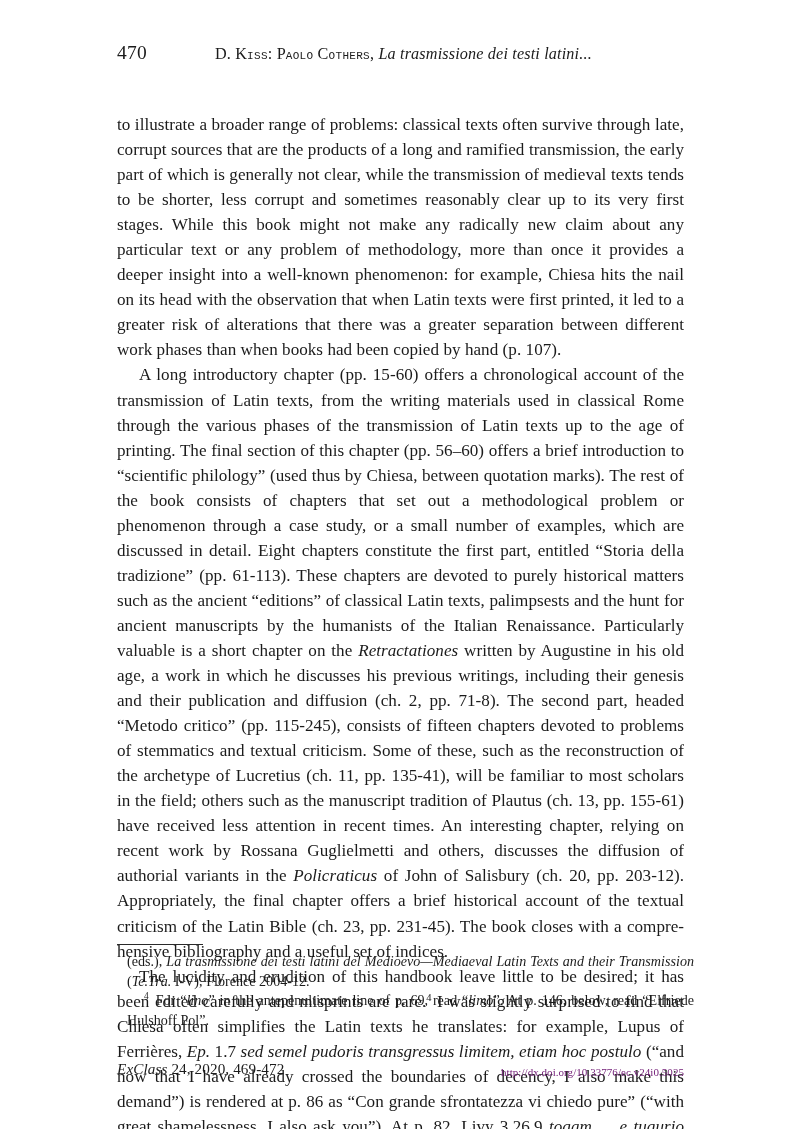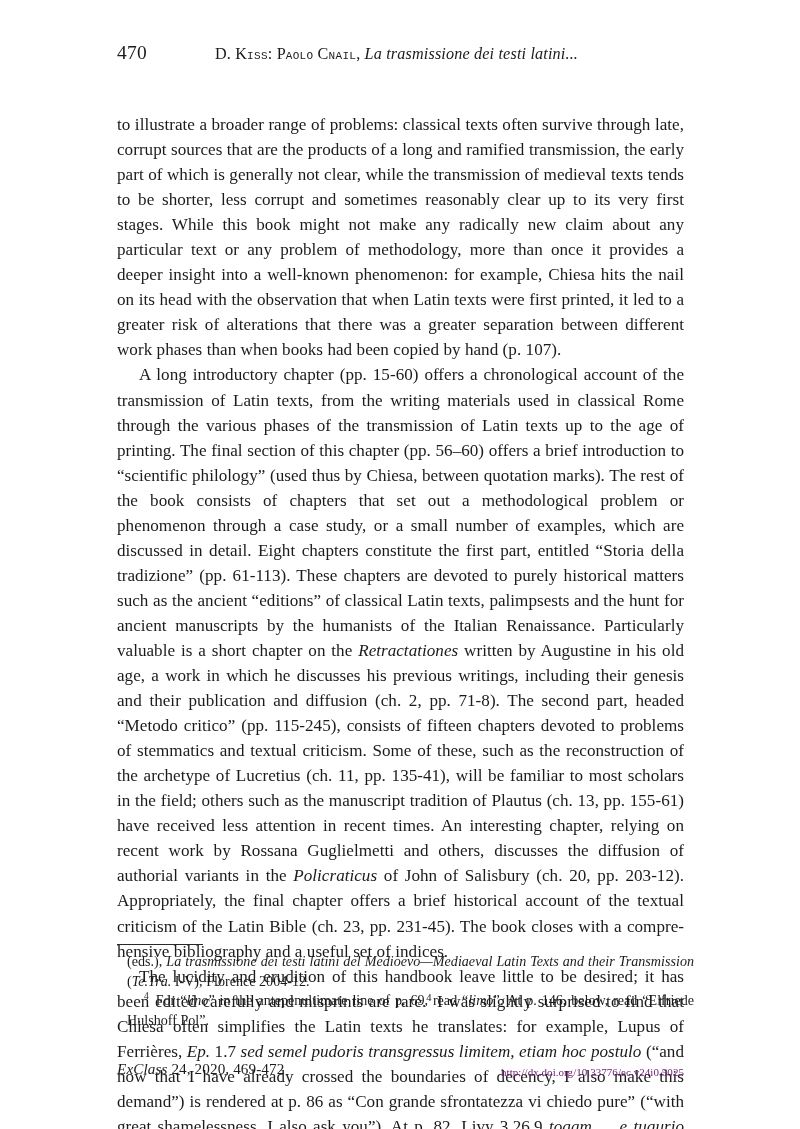--- a/index.html
+++ b/index.html
@@ -128,21 +128,21 @@
   }
 </style>
 </head>
 <body>
 
 <div class="page">
 
   <div class="running-head">
     <div class="folio">470</div>
     <div class="head-title">
-      <span>D. K</span><span class="sc">iss</span><span>: </span><span>P</span><span class="sc">aolo</span><span> C</span><span class="sc">nail</span><span>, </span><span class="it">La trasmissione dei testi latini...</span>
+      <span>D. K</span><span class="sc">iss</span><span>: </span><span>P</span><span class="sc">aolo</span><span> C</span><span class="sc">others</span><span>, </span><span class="it">La trasmissione dei testi latini...</span>
     </div>
   </div>
 
   <div class="body-block" id="body-block">
       <p class="para" id="para-1"><span>to illustrate a broader range of problems: classical texts often survive through late, corrupt sources that are the products of a long and ramified transmission, the early part of which is generally not clear, while the transmission of medieval texts tends to be shorter, less corrupt and sometimes reasonably clear up to its very first stages. While this book might not make any radically new claim about any particular text or any problem of methodology, more than once it provides a deeper insight into a well-known phenomenon: for example, Chiesa hits the nail on its head with the observation that when Latin texts were first printed, it led to a greater risk of alterations that there was a greater separation between different work phases than when books had been copied by hand (p. 107).</span></p>
       <p class="para indent" id="para-2"><span>A long introductory chapter (pp. 15-60) offers a chronological account of the transmission of Latin texts, from the writing materials used in classical Rome through the various phases of the transmission of Latin texts up to the age of printing. The final section of this chapter (pp. 56–60) offers a brief introduction to “scientific philology” (used thus by Chiesa, between quotation marks). The rest of the book consists of chapters that set out a methodological problem or phenomenon through a case study, or a small number of examples, which are discussed in detail. Eight chapters constitute the first part, entitled “Storia della tradizione” (pp. 61-113). These chapters are devoted to purely historical matters such as the ancient “editions” of classical Latin texts, palimpsests and the hunt for ancient manuscripts by the humanists of the Italian Renaissance. Particularly valuable is a short chapter on the </span><span class="it">Retractationes</span><span> written by Augustine in his old age, a work in which he discusses his previous writings, including their genesis and their publication and diffusion (ch. 2, pp. 71-8). The second part, headed “Metodo critico” (pp. 115-245), consists of fifteen chapters devoted to problems of stemmatics and textual criticism. Some of these, such as the reconstruction of the archetype of Lucretius (ch. 11, pp. 135-41), will be familiar to most scholars in the field; others such as the manuscript tradition of Plautus (ch. 13, pp. 155-61) have received less attention in recent times. An interesting chapter, relying on recent work by Rossana Guglielmetti and others, discusses the diffusion of authorial variants in the </span><span class="it">Policraticus</span><span> of John of Salisbury (ch. 20, pp. 203-12). Appropriately, the final chapter offers a brief historical account of the textual criticism of the Latin Bible (ch. 23, pp. 231-45). The book closes with a compre-hensive bibliography and a useful set of indices.</span></p>
       <p class="para indent lastline-justify" id="para-3"><span>The lucidity and erudition of this handbook leave little to be desired; it has been edited carefully and misprints are rare.</span><sup class="fn">4</sup><span> I was slightly surprised to find that Chiesa often simplifies the Latin texts he translates: for example, Lupus of Ferrières, </span><span class="it">Ep.</span><span> 1.7 </span><span class="it">sed semel pudoris transgressus limitem, etiam hoc postulo</span><span> (“and now that I have already crossed the boundaries of decency, I also make this demand”) is rendered at p. 86 as “Con grande sfrontatezza vi chiedo pure” (“with great shamelessness, I also ask you”). At p. 82, Livy 3.26.9 </span><span class="it">togam … e tugurio</span></p>
     </div>
 
   <div class="footnote-rule"></div>

